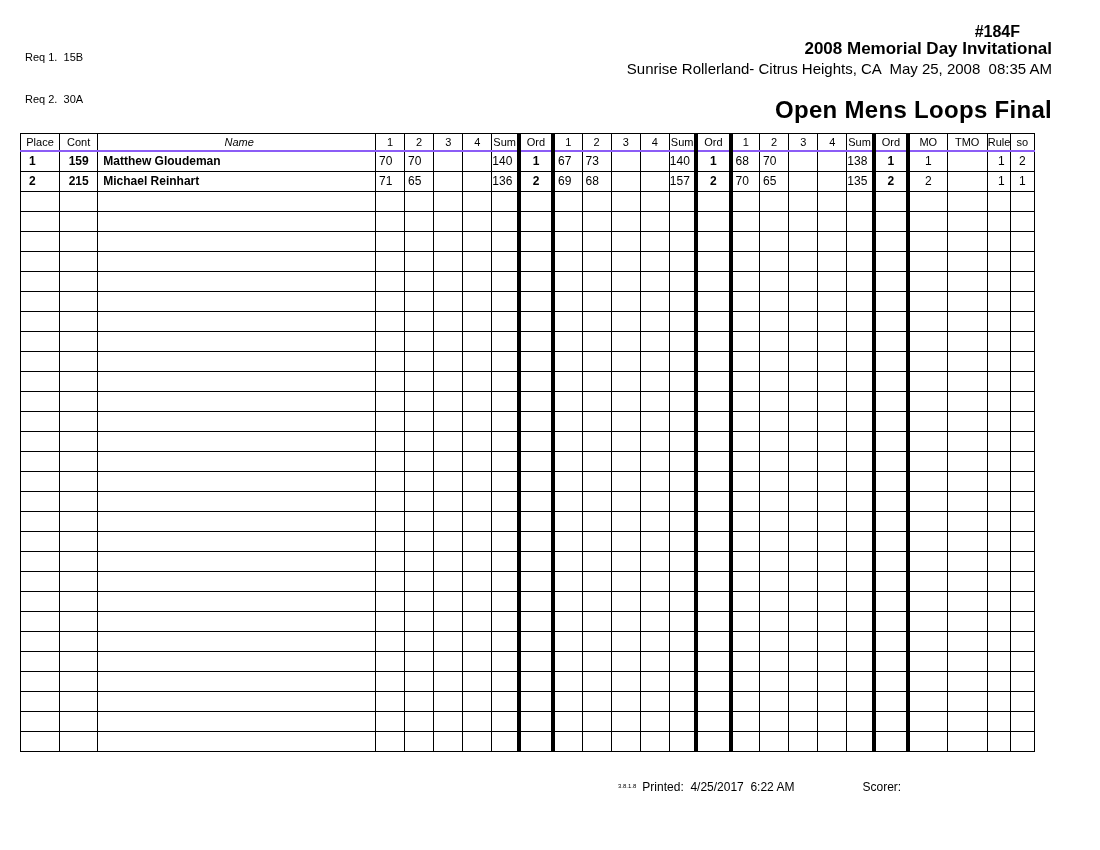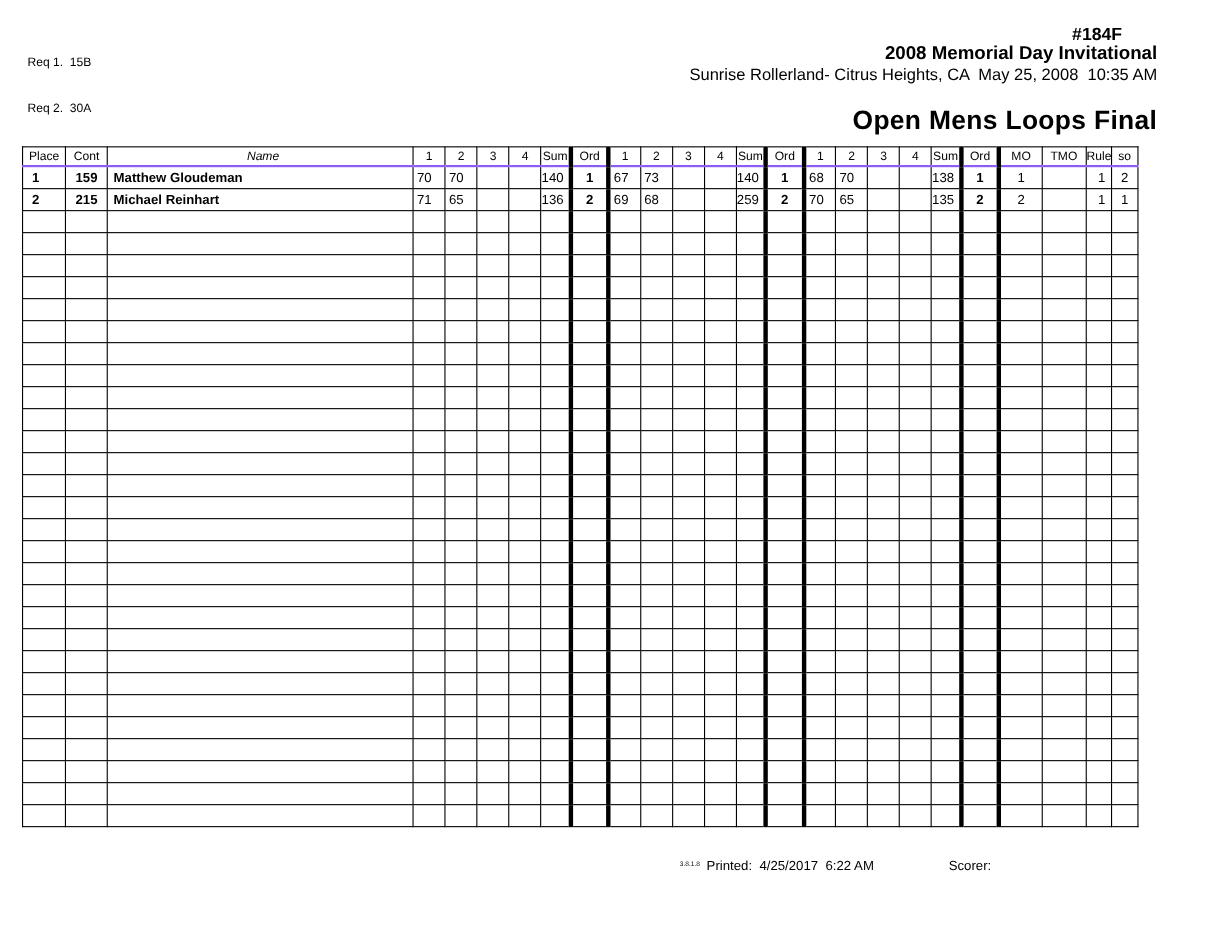--- a/index.html
+++ b/index.html
@@ -48,21 +48,21 @@
 
   <div class="req-block">
     <div>Req 1.  15B</div>
     <div>Req 2.  30A</div>
   </div>
 
   <div class="event-number">#184F</div>
 
   <div class="title-block">
     <div class="title1">2008 Memorial Day Invitational</div>
-    <div class="title2">Sunrise Rollerland- Citrus Heights, CA  May 25, 2008  10:35 AM</div>
+    <div class="title2">Sunrise Rollerland- Citrus Heights, CA  May 25, 2008  08:35 AM</div>
     <div class="title3">Open Mens Loops Final</div>
   </div>
 
   <table class="results">
       <colgroup>
         <col style="width: 39px;">
         <col style="width: 38px;">
         <col style="width: 277px;">
         <col style="width: 29px;">
         <col style="width: 29px;">
@@ -149,21 +149,21 @@
           <td class="mark">71</td>
           <td class="mark">65</td>
           <td class="mark"></td>
           <td class="mark"></td>
           <td class="sum">136</td>
           <td class="ord b">2</td>
           <td class="mark">69</td>
           <td class="mark">68</td>
           <td class="mark"></td>
           <td class="mark"></td>
-          <td class="sum">259</td>
+          <td class="sum">157</td>
           <td class="ord b">2</td>
           <td class="mark">70</td>
           <td class="mark">65</td>
           <td class="mark"></td>
           <td class="mark"></td>
           <td class="sum">135</td>
           <td class="ord b">2</td>
           <td>2</td>
           <td></td>
           <td class="rule">1</td>

